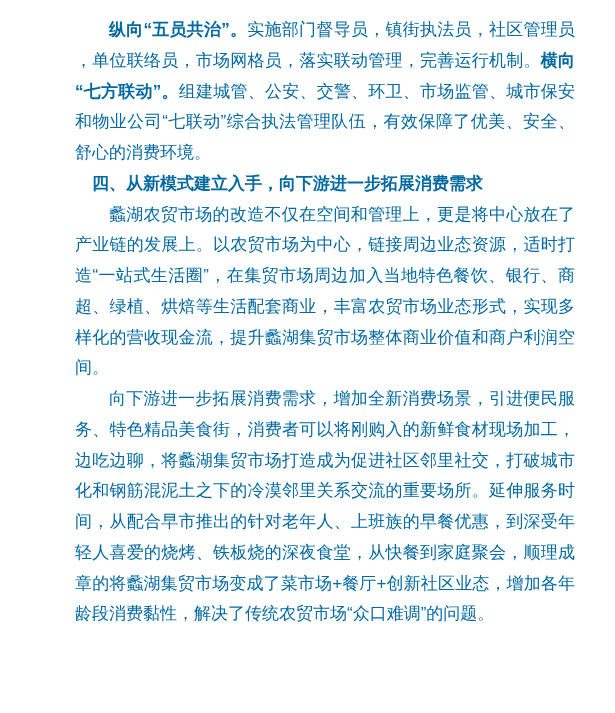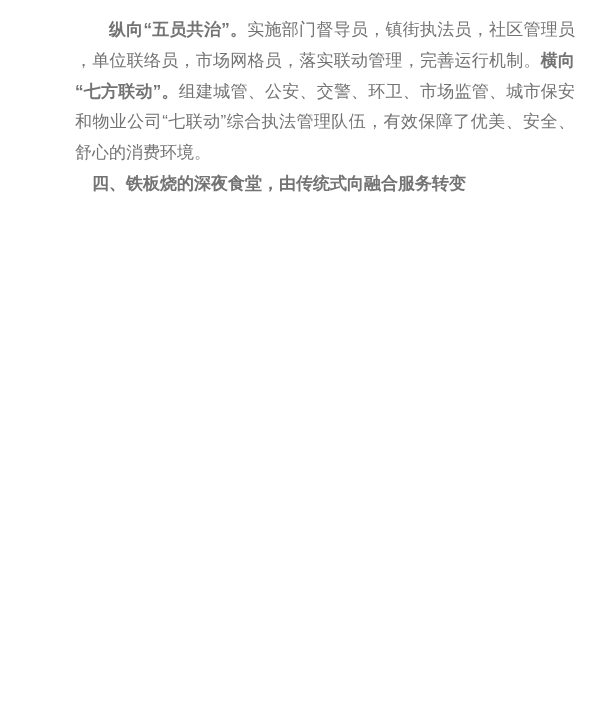--- a/index.html
+++ b/index.html
@@ -11,21 +11,21 @@
     width: 615px;
     height: 713px;
     overflow: hidden;
     font-family: "Liberation Sans", "DejaVu Sans", sans-serif;
   }
   .doc {
     box-sizing: border-box;
     width: 615px;
     height: 559px;
     padding: 15px 40px 0 75px;
-    color: #737373;
+    color: #0369a1;
     font-size: 17px;
     line-height: 30.75px;
     text-align: justify;
     word-break: break-all;
     line-break: anywhere;
   }
   .para {
     margin: 0;
     text-indent: 2em;
   }
@@ -36,15 +36,17 @@
   .para strong {
     font-weight: 700;
   }
 </style>
 </head>
 <body>
 
 <div class="doc">
   <div>
       <p class="para body"><strong>纵向“五员共治”。</strong><span>实施部门督导员，镇街执法员，社区管理员，单位联络员，市场网格员，落实联动管理，完善运行机制。</span><strong>横向“七方联动”。</strong><span>组建城管、公安、交警、环卫、市场监管、城市保安和物业公司“七联动”综合执法管理队伍，有效保障了优美、安全、舒心的消费环境。</span></p>
-      <p class="para heading"><strong>四、铁板烧的深夜食堂，由传统式向融合服务转变</strong></p>
+      <p class="para heading"><strong>四、从新模式建立入手，向下游进一步拓展消费需求</strong></p>
+      <p class="para body"><span>蠡湖农贸市场的改造不仅在空间和管理上，更是将中心放在了产业链的发展上。以农贸市场为中心，链接周边业态资源，适时打造“一站式生活圈”，在集贸市场周边加入当地特色餐饮、银行、商超、绿植、烘焙等生活配套商业，丰富农贸市场业态形式，实现多样化的营收现金流，提升蠡湖集贸市场整体商业价值和商户利润空间。</span></p>
+      <p class="para body"><span>向下游进一步拓展消费需求，增加全新消费场景，引进便民服务、特色精品美食街，消费者可以将刚购入的新鲜食材现场加工，边吃边聊，将蠡湖集贸市场打造成为促进社区邻里社交，打破城市化和钢筋混泥土之下的冷漠邻里关系交流的重要场所。延伸服务时间，从配合早市推出的针对老年人、上班族的早餐优惠，到深受年轻人喜爱的烧烤、铁板烧的深夜食堂，从快餐到家庭聚会，顺理成章的将蠡湖集贸市场变成了菜市场+餐厅+创新社区业态，增加各年龄段消费黏性，解决了传统农贸市场“众口难调”的问题。</span></p>
     </div>
 </div>
 
 </body></html>

